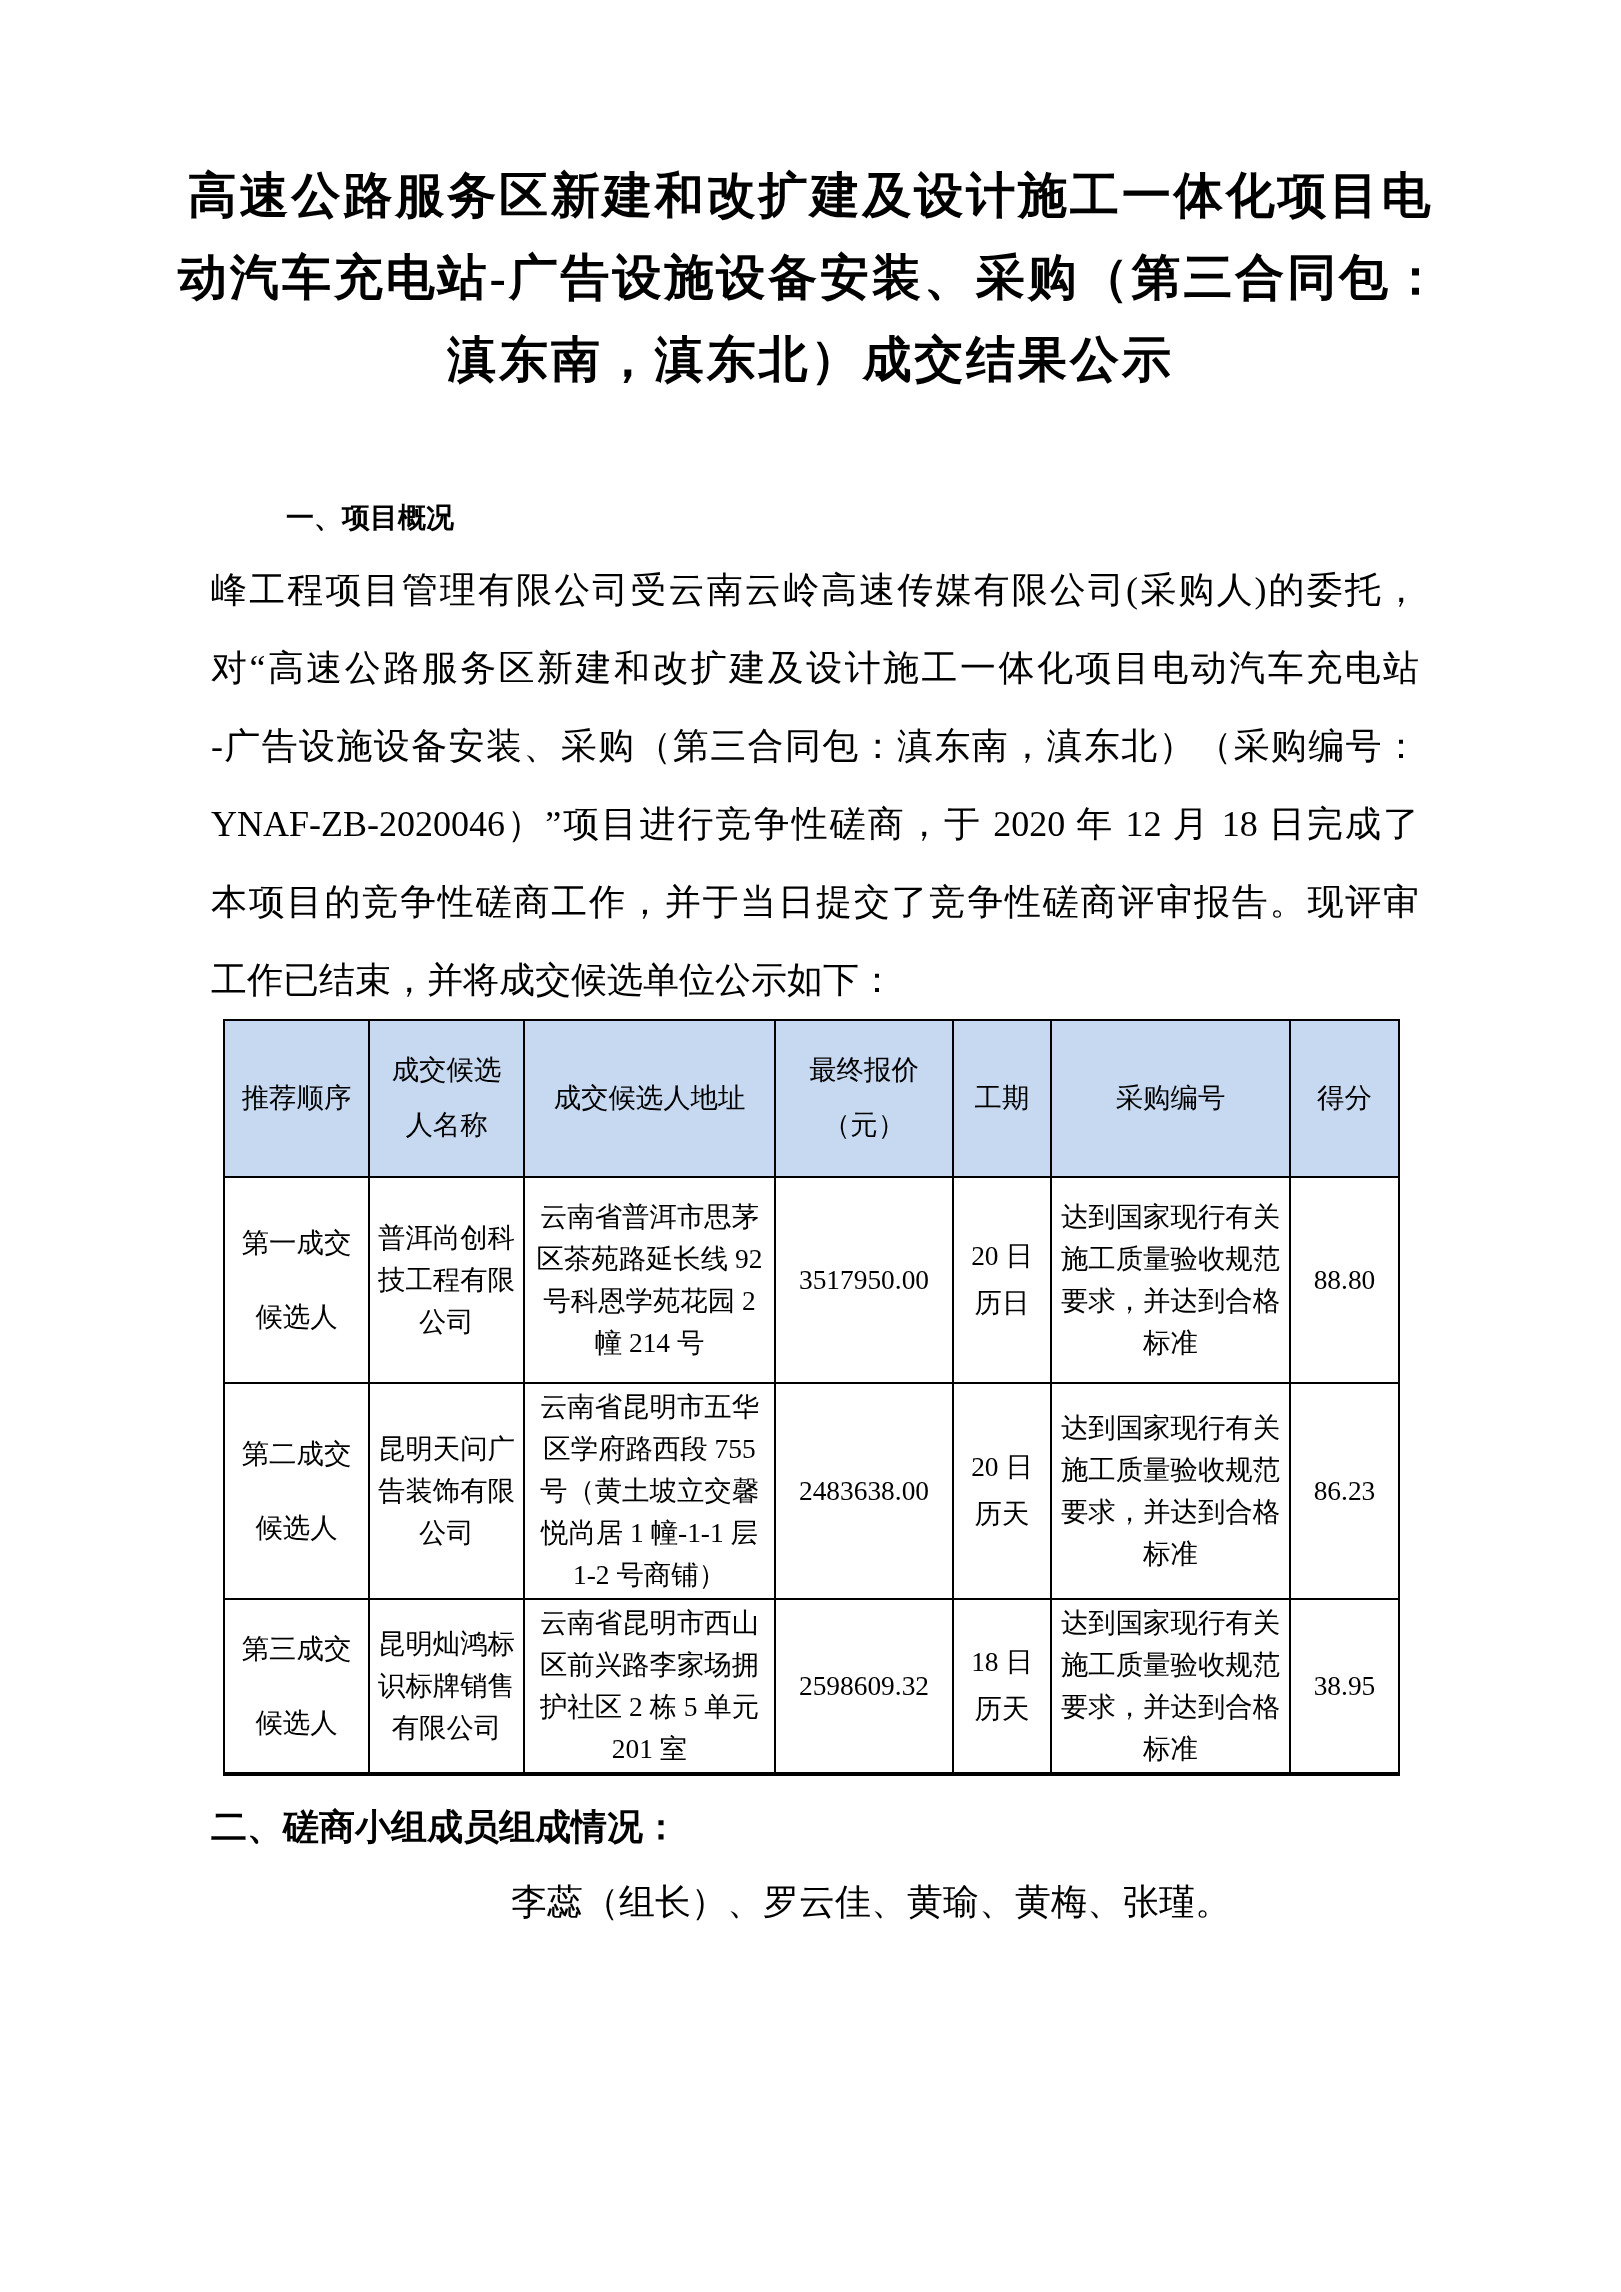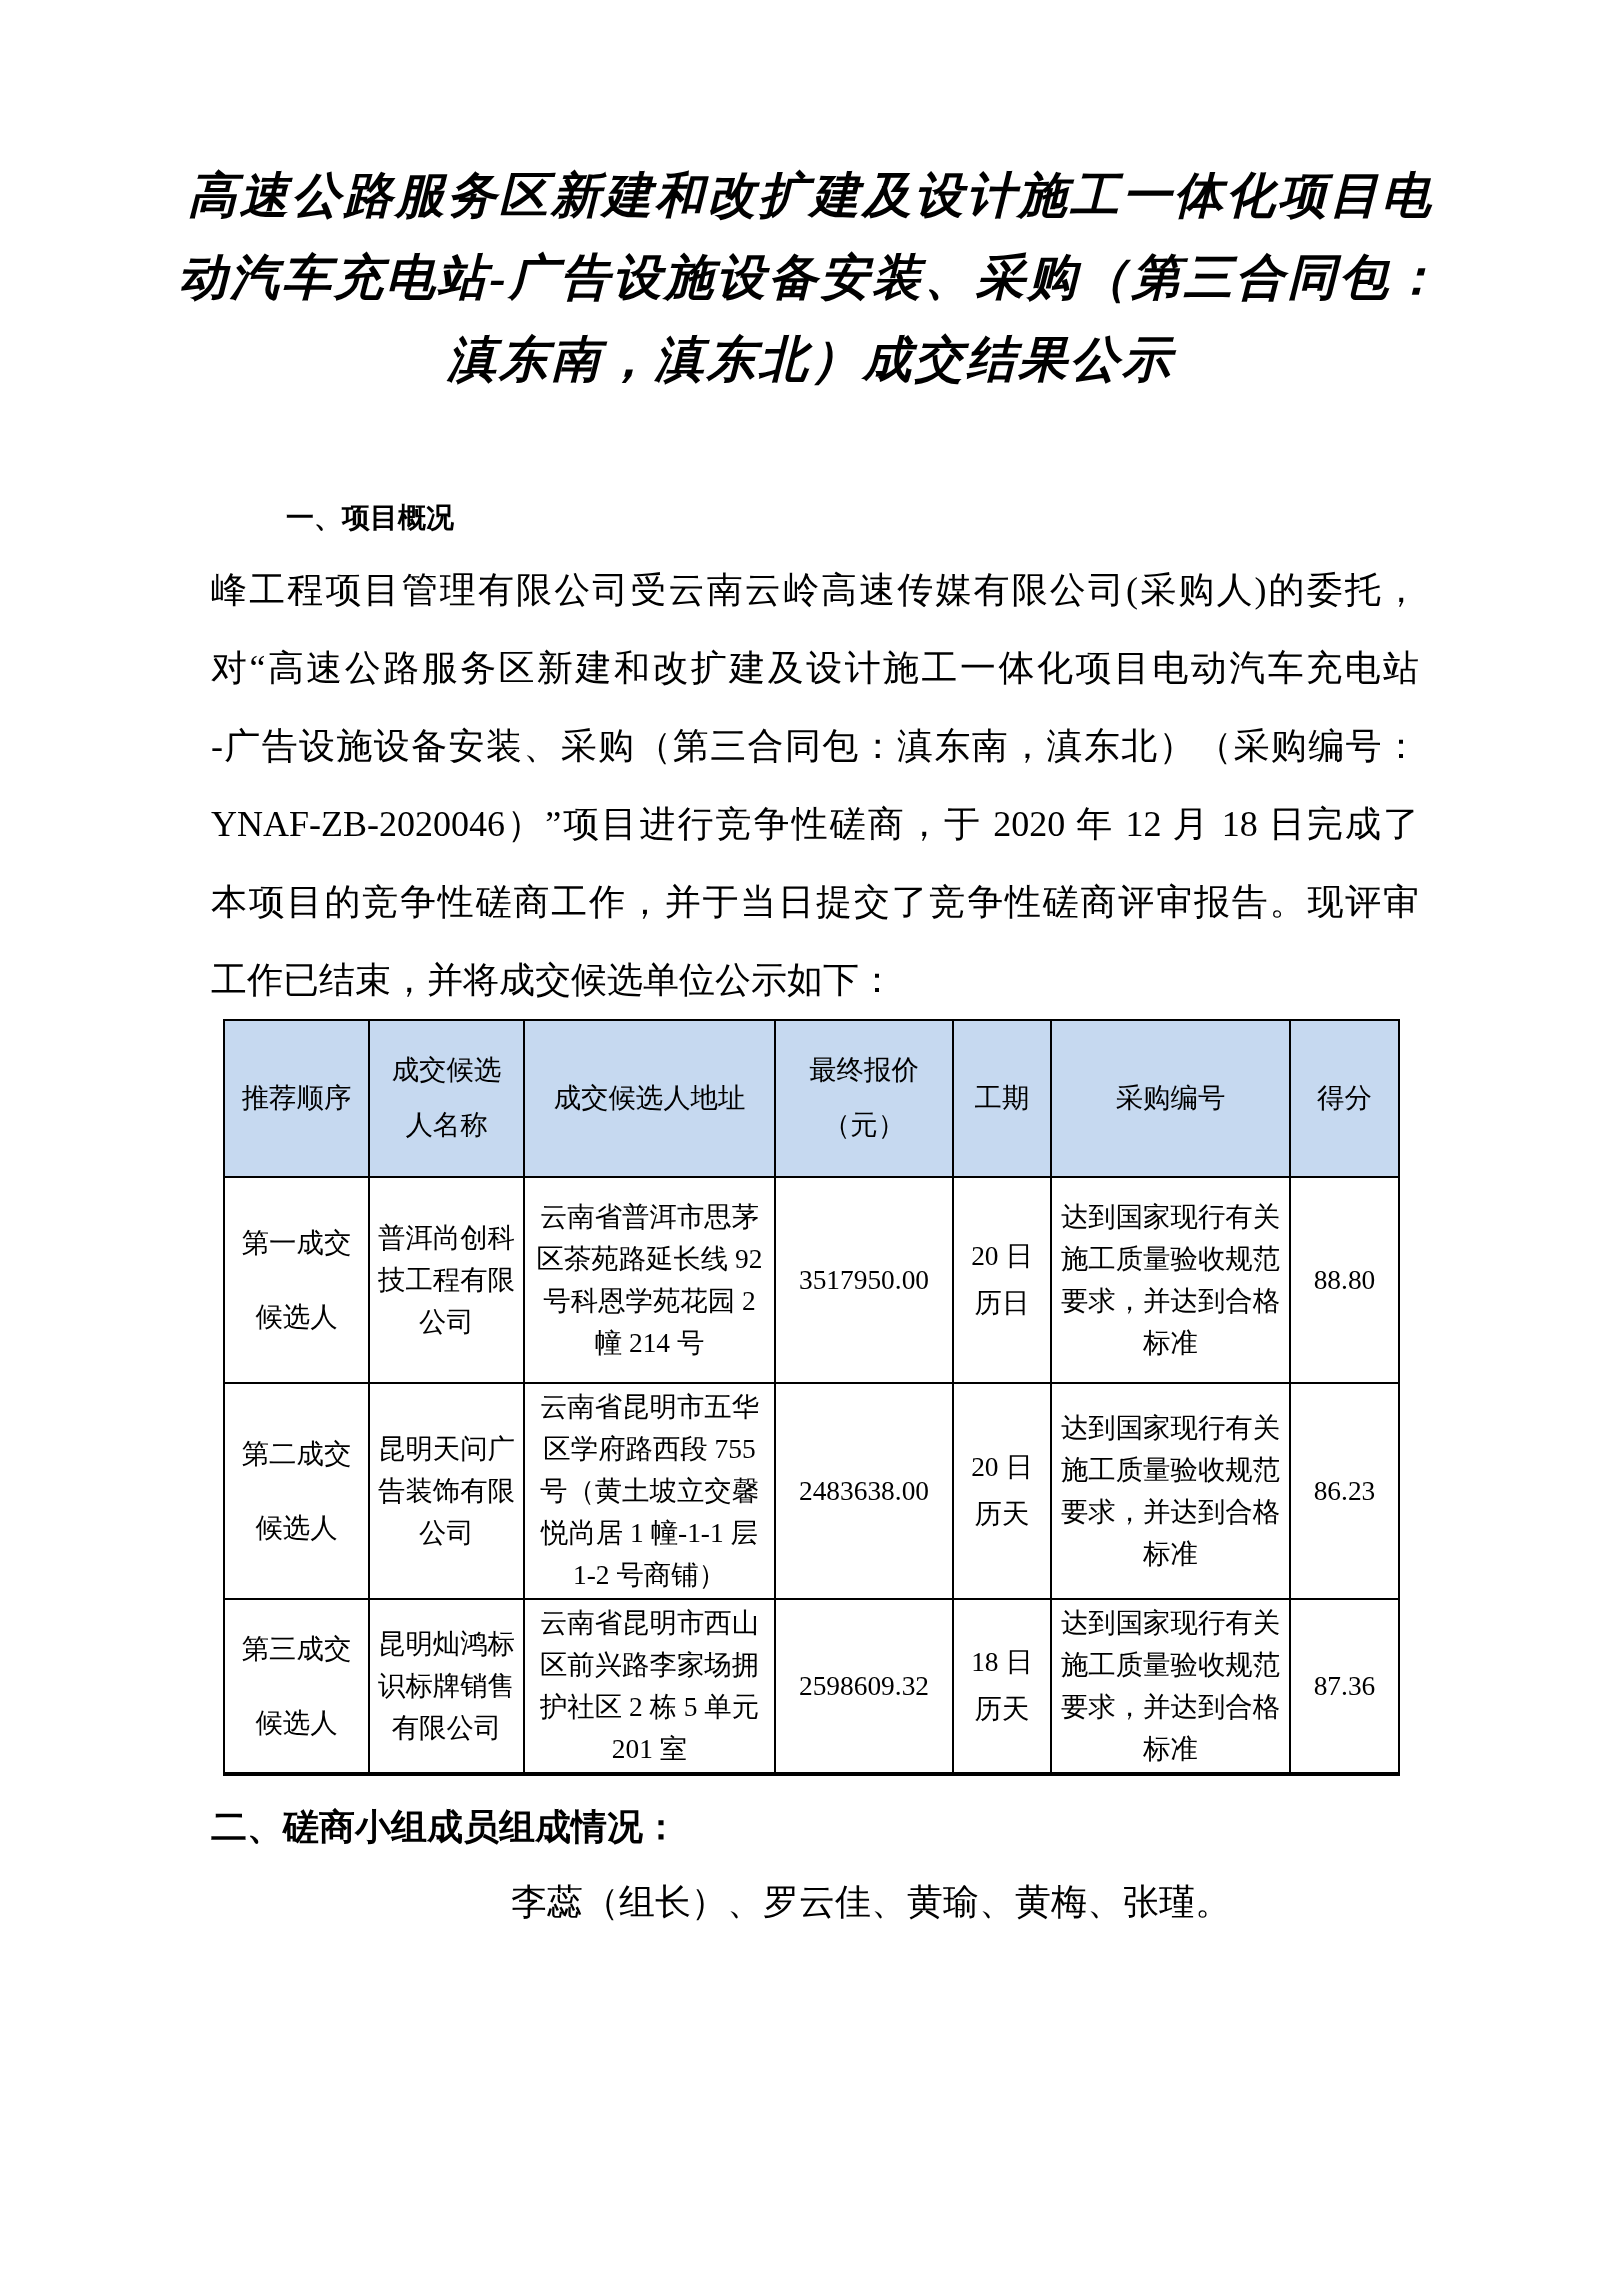--- a/index.html
+++ b/index.html
@@ -13,21 +13,20 @@
     font-family:"Liberation Serif","DejaVu Serif",serif;
     overflow:hidden;
   }
   .title {
     margin-top:155px;
     text-align:center;
     font-size:49px;
     font-weight:bold;
     line-height:82px;
     letter-spacing:2.9px;
-    font-style:italic;
   }
   .h1 {
     margin:95px 202px 0 211px;
     padding-left:75px;
     font-size:28px;
     font-weight:bold;
     line-height:43px;
   }
   .para { margin:11.8px 202px 0 211px; }
   .pline {
@@ -151,21 +150,21 @@
       </tr>
       <tr class="r2">
         <td class="c0">第三成交
 候选人</td>
         <td class="c1">昆明灿鸿标识标牌销售有限公司</td>
         <td class="c2">云南省昆明市西山区前兴路李家场拥护社区 2 栋 5 单元 201 室</td>
         <td class="c3">2598609.32</td>
         <td class="c4">18 日
 历天</td>
         <td class="c5">达到国家现行有关施工质量验收规范要求，并达到合格标准</td>
-        <td class="c6">87.36</td>
+        <td class="c6">38.95</td>
       </tr>
     </tbody>
   </table>
 
   <div class="h2">二、磋商小组成员组成情况：</div>
   <div class="members">李蕊（组长）、罗云佳、黄瑜、黄梅、张瑾。</div>
 
 </div>
 
 

